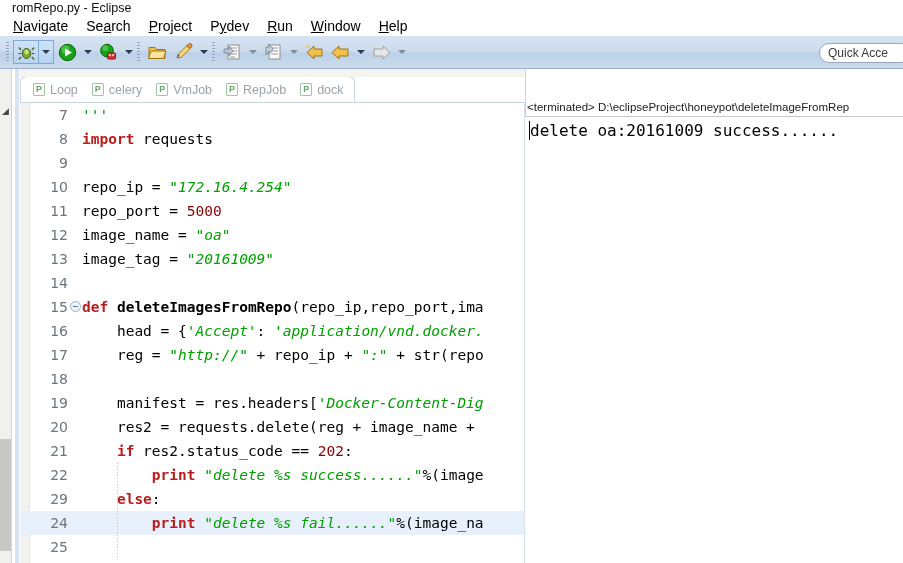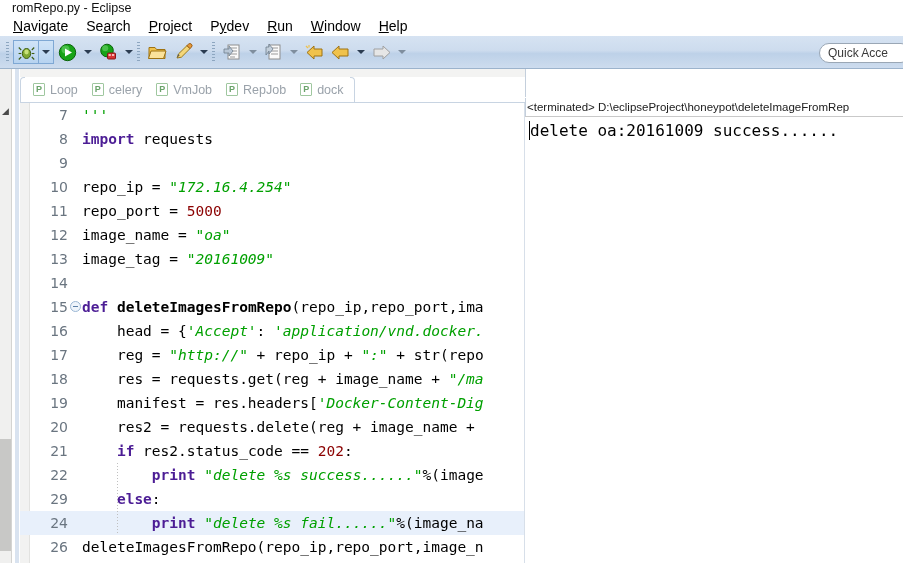--- a/index.html
+++ b/index.html
@@ -191,21 +191,21 @@
   }
   .fold::after {
     content: ""; position: absolute; left: 2px; top: 4px;
     width: 5px; height: 1px; background: #5b7fa6;
   }
   .ctext {
     position: absolute; left: 62px; top: 0;
     white-space: pre;
     color: #000000;
   }
-  .kw   { color: #4c1d95; font-weight: bold; }
+  .kw   { color: #b91c1c; font-weight: bold; }
   .fn   { color: #000000; font-weight: bold; }
   .str  { color: #00a000; font-style: italic; }
   .num  { color: #8b0000; }
   .cmt  { color: #00a000; }
   .indent-guide {
     position: absolute; top: 0; width: 1px; height: 24px;
     background: repeating-linear-gradient(to bottom,
       #c0c0c0 0px,#c0c0c0 1px, transparent 1px, transparent 3px);
   }
 
@@ -519,27 +519,28 @@
             <div class="crow"><span class="lineno">8</span><span class="ctext"><span class="kw">import</span> requests</span></div>
             <div class="crow"><span class="lineno">9</span><span class="ctext"></span></div>
             <div class="crow"><span class="lineno">10</span><span class="ctext">repo_ip = <span class="str">"172.16.4.254"</span></span></div>
             <div class="crow"><span class="lineno">11</span><span class="ctext">repo_port = <span class="num">5000</span></span></div>
             <div class="crow"><span class="lineno">12</span><span class="ctext">image_name = <span class="str">"oa"</span></span></div>
             <div class="crow"><span class="lineno">13</span><span class="ctext">image_tag = <span class="str">"20161009"</span></span></div>
             <div class="crow"><span class="lineno">14</span><span class="ctext"></span></div>
             <div class="crow"><span class="lineno">15</span><span class="fold"></span><span class="ctext"><span class="kw">def</span> <span class="fn">deleteImagesFromRepo</span>(repo_ip,repo_port,ima</span></div>
             <div class="crow"><span class="lineno">16</span><span class="ctext">    head = {<span class="str">'Accept'</span>: <span class="str">'application/vnd.docker.</span></span></div>
             <div class="crow"><span class="lineno">17</span><span class="ctext">    reg = <span class="str">"http://"</span> + repo_ip + <span class="str">":"</span> + str(repo</span></div>
-            <div class="crow"><span class="lineno">18</span><span class="ctext">    res = requests.get(reg + image_name + <span class="str">"/ma</span></span></div>
+            <div class="crow"><span class="lineno">18</span></div>
             <div class="crow"><span class="lineno">19</span><span class="ctext">    manifest = res.headers[<span class="str">'Docker-Content-Dig</span></span></div>
             <div class="crow"><span class="lineno">20</span><span class="ctext">    res2 = requests.delete(reg + image_name + </span></div>
             <div class="crow"><span class="lineno">21</span><span class="ctext">    <span class="kw">if</span> res2.status_code == <span class="num">202</span>:</span></div>
             <div class="crow"><span class="lineno">22</span><span class="indent-guide" style="left: 96.8px;"></span><span class="ctext">        <span class="kw">print</span> <span class="str">"delete %s success......"</span>%(image</span></div>
             <div class="crow"><span class="lineno">29</span><span class="indent-guide" style="left: 96.8px;"></span><span class="ctext">    <span class="kw">else</span>:</span></div>
             <div class="crow hl"><span class="lineno">24</span><span class="indent-guide" style="left: 96.8px;"></span><span class="ctext">        <span class="kw">print</span> <span class="str">"delete %s fail......"</span>%(image_na</span></div>
+            <div class="crow"><span class="lineno">25</span><span class="indent-guide" style="left: 96.8px;"></span><span class="ctext"></span></div>
             <div class="crow"><span class="lineno">26</span><span class="ctext">deleteImagesFromRepo(repo_ip,repo_port,image_n</span></div>
           </div>
       </div>
       <div class="editor-rule"></div>
     </div>
 
     <div class="console-part">
       <div class="console-left-border"></div>
       <div class="console-tabrow">
         <div class="console-tab">

